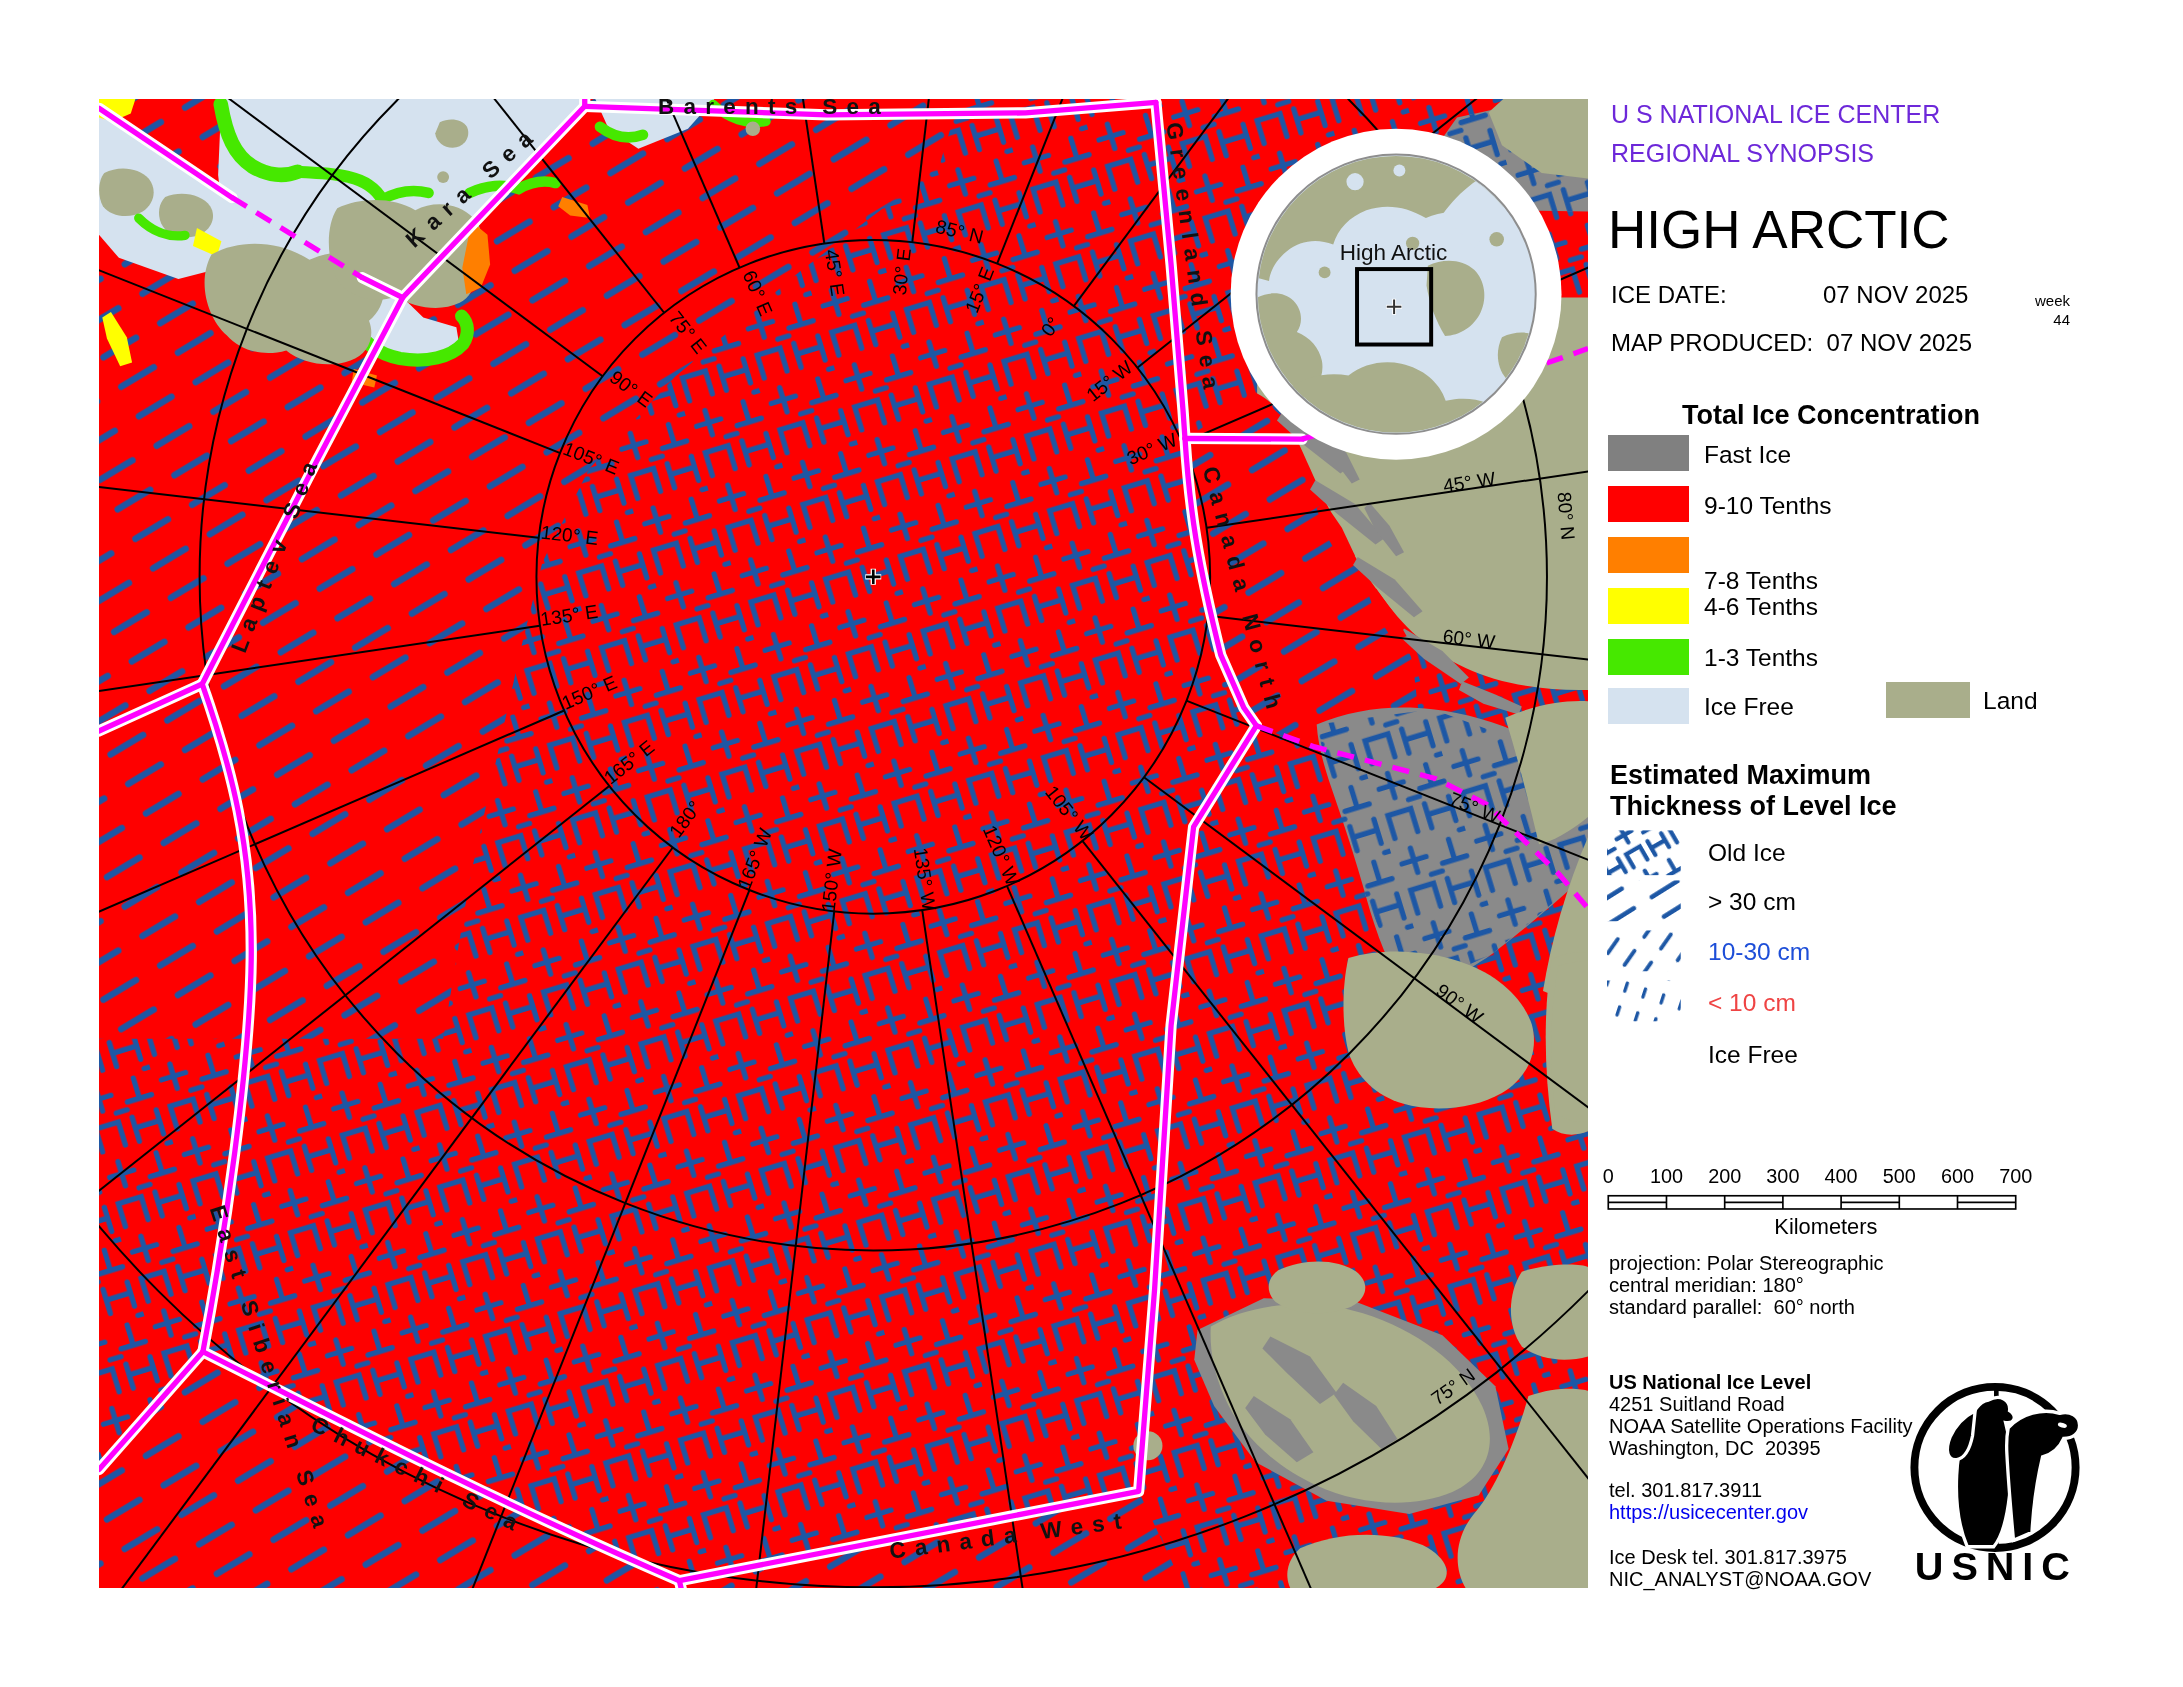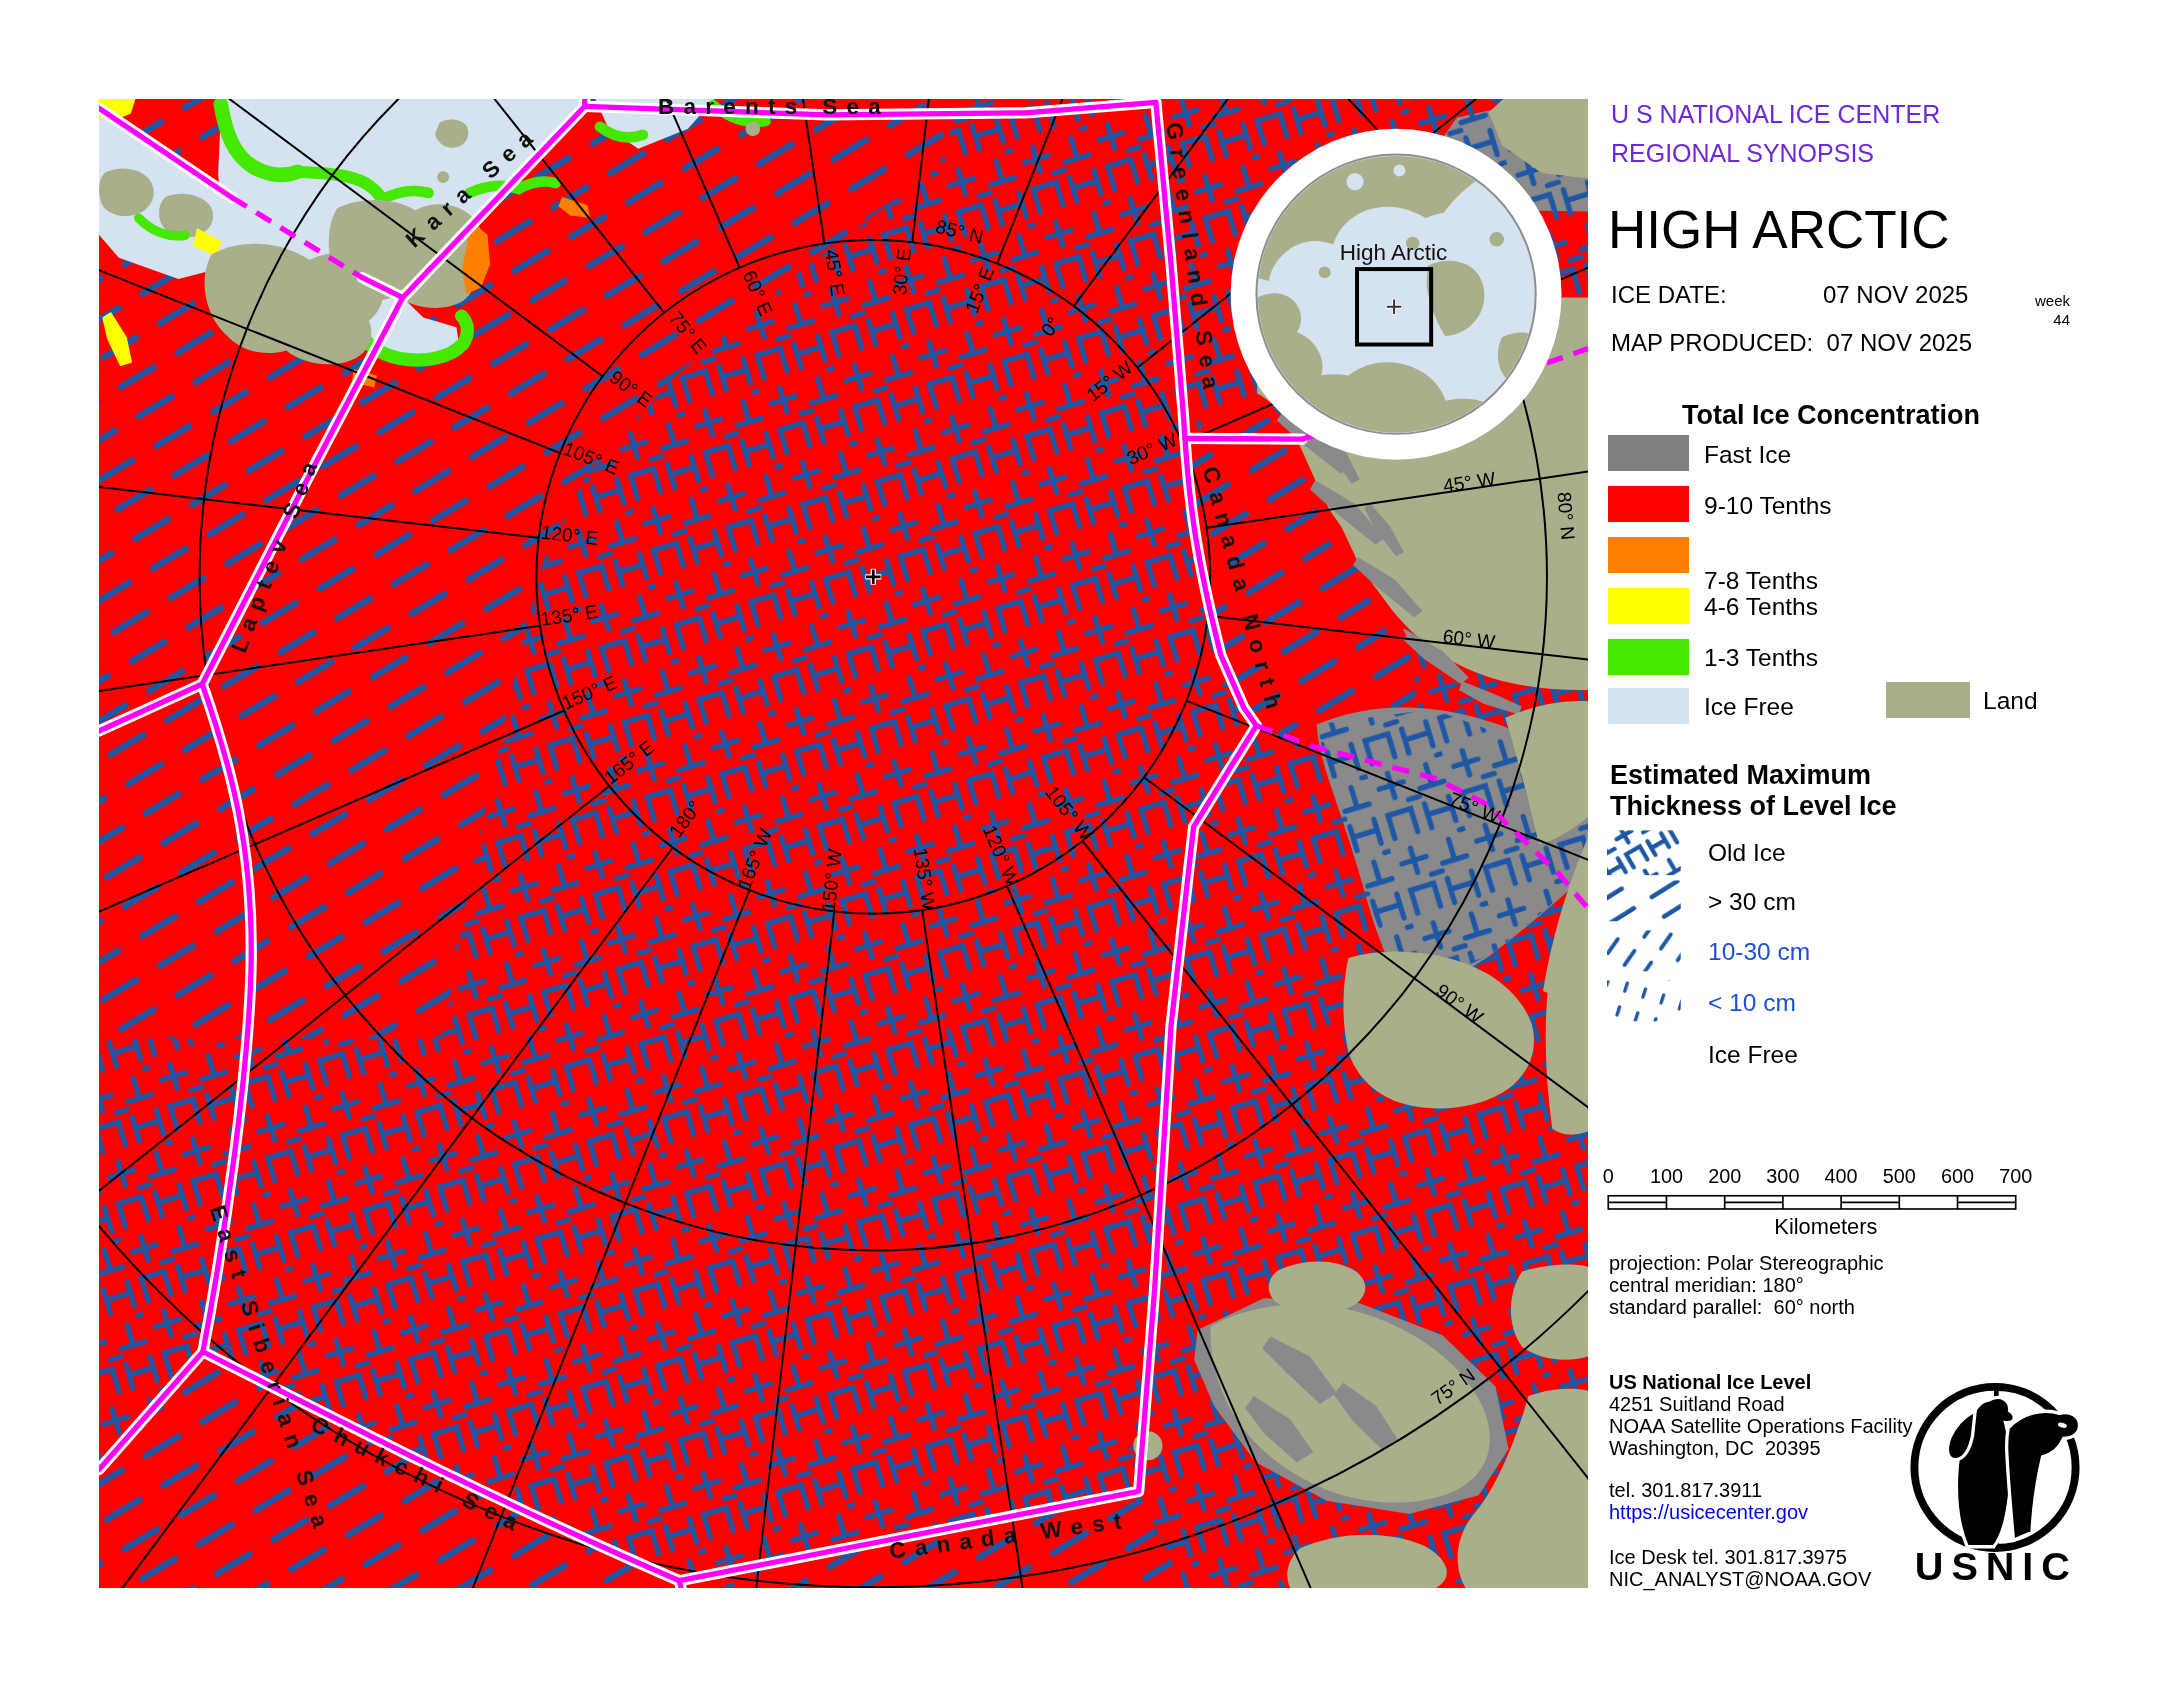--- a/index.html
+++ b/index.html
@@ -318,21 +318,21 @@
 </pattern>
 </defs>
 <rect x="0" y="0" width="112" height="68" fill="url(#lo)"></rect>
 <rect x="0" y="76" width="112" height="62" fill="url(#l30)"></rect>
 <rect x="0" y="152" width="112" height="62" fill="url(#l1030)"></rect>
 <rect x="0" y="228" width="112" height="62" fill="url(#l10)"></rect>
 </svg>
 <div class="abs" style="left:1708px;top:839px;font-size:24.5px;color:#000;">Old Ice</div>
 <div class="abs" style="left:1708px;top:888px;font-size:24.5px;color:#000;">&gt; 30 cm</div>
 <div class="abs" style="left:1708px;top:938px;font-size:24.5px;color:#1d4ed8;text-align:right;">10-30 cm</div>
-<div class="abs" style="left:1708px;top:989px;font-size:24.5px;color:#1d4ed8;">&lt; 10 cm</div>
+<div class="abs" style="left:1708px;top:989px;font-size:24.5px;color:#ef4444;">&lt; 10 cm</div>
 <div class="abs" style="left:1708px;top:1041px;font-size:24.5px;color:#000;">Ice Free</div>
 
 <svg class="abs" style="left:1601px;top:1164px;" width="463" height="86" viewBox="0 0 700 130">
 <g font-size="30" fill="#000" font-family="Liberation Sans,sans-serif" text-anchor="middle">
  <text x="11" y="28">0</text>
       <text x="99" y="28">100</text>
       <text x="187" y="28">200</text>
  <text x="275" y="28">300</text>
       <text x="363" y="28">400</text>
       <text x="451" y="28">500</text>

